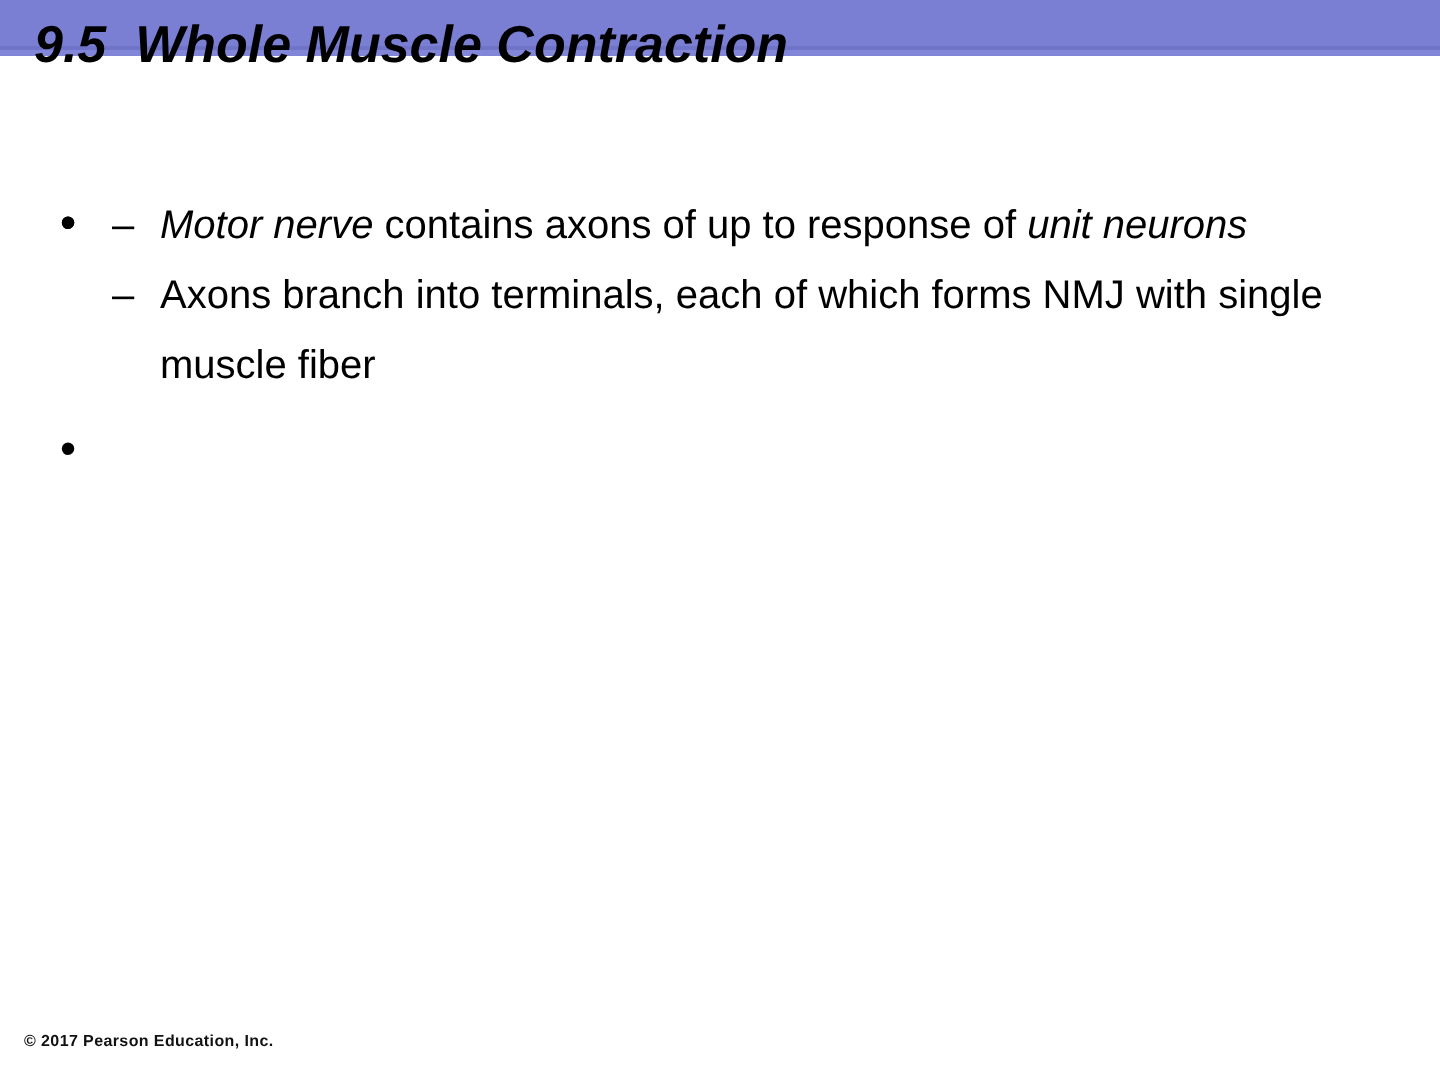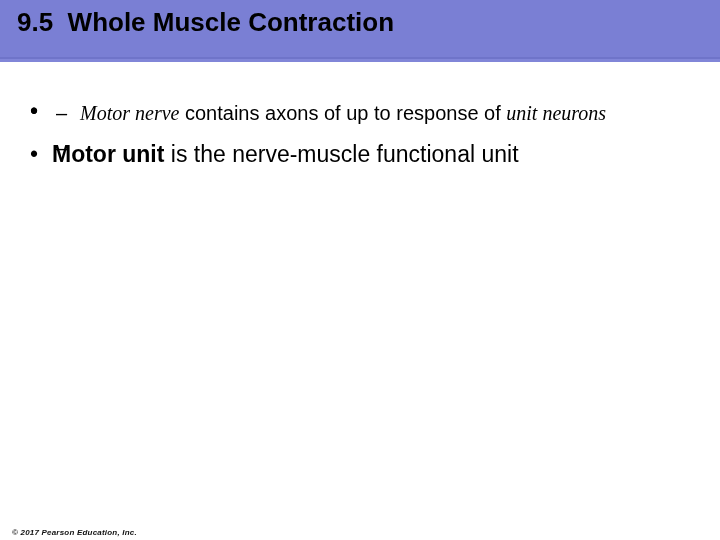--- a/index.html
+++ b/index.html
@@ -15,23 +15,24 @@
     position: relative;
     -webkit-font-smoothing: none;
   }
 
   
   .title-band {
     position: absolute;
     left: 0;
     top: 0;
     width: 720px;
-    height: 62px;
+    height: 28px;
     background: #7a7fd4;
     box-sizing: border-box;
+    font-style: italic;
   }
   .title-band .band-strip {
     position: absolute;
     left: 0;
     bottom: 3px;
     width: 100%;
     height: 2px;
     background: #6f74c9;
   }
   .title-band .band-strip2 {
@@ -92,36 +93,35 @@
     left: 56px;
     top: 0;
     font-size: 20px;
     line-height: 35px;
   }
   .bullet-l2 .txt {
     display: block;
     text-indent: 0;
   }
 
-  .ital { font-style: italic; font-family: Liberation Serif, serif; }
+  .ital { font-style: italic; }
   .bold { font-weight: bold; }
 
   .spacer-s { height: 4px; }
 
   
   .footer {
     position: absolute;
     left: 12px;
-    top: 528px;
+    top: 516px;
     font-size: 8px;
     font-weight: bold;
     color: #111111;
     letter-spacing: 0.2px;
     white-space: pre;
-    font-style: italic;
   }
 </style>
 </head>
 <body style="background: rgb(255, 255, 255);">
 
 <div class="title-band" style="background: rgb(122, 127, 212);">
   <div class="band-strip"></div>
   <div class="band-strip2"></div>
   <div class="slide-title">9.5  Whole Muscle Contraction</div>
 </div>
@@ -138,24 +138,24 @@
 
   <div class="spacer-s"></div>
 
   <div class="bullet-l2">
     <span class="marker">–</span>
     <span class="txt"><span class="ital">Motor nerve</span><span> contains axons of up to response of </span><span class="ital">unit neurons</span></span>
   </div>
 
   <div class="bullet-l2">
     <span class="marker">–</span>
+    <span class="txt">Axons branch into terminals, each of which forms NMJ with single muscle fiber</span>
   </div>
 
   <div class="spacer-s"></div>
 
   <div class="bullet-l1">
     <span class="marker">•</span>
-    <span class="txt"><span class="bold">Motor unit</span><span> is the nerve-muscle functional unit</span></span>
   </div>
 
 </div>
 
 <div class="footer">© 2017 Pearson Education, Inc.</div>
 
 </body></html>

